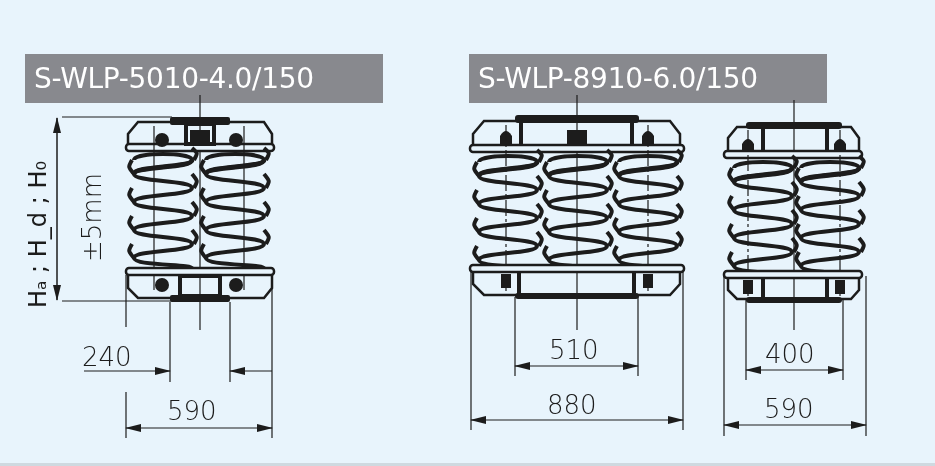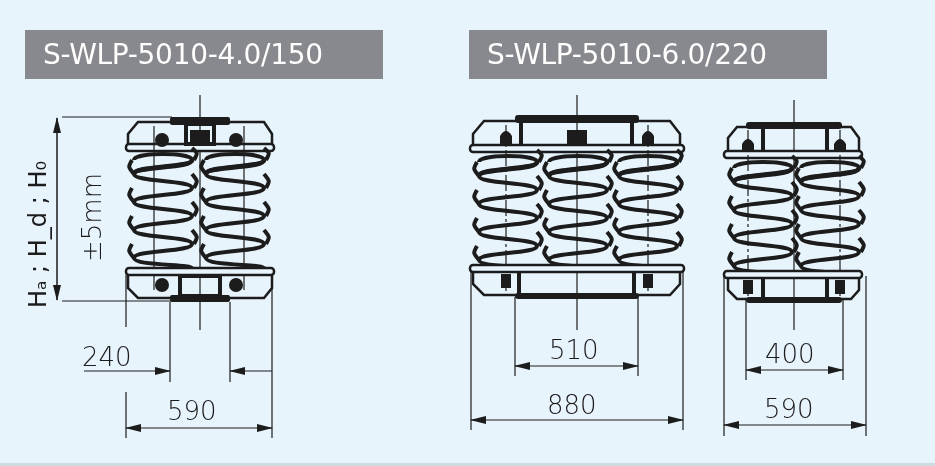--- a/index.html
+++ b/index.html
@@ -10,37 +10,38 @@
     position: relative;
   }
   .title-box {
     position: absolute;
     background: #88898e;
     color: #ffffff;
     font-family: "DejaVu Sans", sans-serif;
     font-size: 28px;
     line-height: 49px;
     height: 49px;
-    padding: 0 18px;
+    padding: 0 9px;
     box-sizing: border-box;
     white-space: nowrap;
     letter-spacing: -0.3px;
+    margin-top: 24px;
   }
   #title-left { left: 25px; top: 30px; width: 358px; }
   #title-right { left: 469px; top: 30px; width: 358px; }
   svg { position: absolute; left: 0; top: 0; }
   .dimtxt { font-family: "DejaVu Sans", sans-serif; font-size: 26px; fill: #1c1c1c; font-weight: 300; }
   .dimtxt-v { font-family: "DejaVu Sans", sans-serif; font-size: 24px; fill: #1c1c1c; }
   .bottom-bar { position: absolute; left: 0; top: 463px; width: 935px; height: 3px; background: #cfd9e0; }
 </style>
 </head>
 <body>
 
 <div class="title-box" id="title-left">S-WLP-5010-4.0/150</div>
-<div class="title-box" id="title-right">S-WLP-5010-6.0/220</div>
+<div class="title-box" id="title-right">S-WLP-8910-6.0/150</div>
 
 <svg width="935" height="466" viewBox="0 0 935 466">
   <defs>
     <marker id="arr" markerWidth="16" markerHeight="8" refX="15" refY="4" orient="auto" markerUnits="userSpaceOnUse">
       <path d="M0,0 L16,4 L0,8 Z" fill="#1c1c1c"></path>
     </marker>
     <marker id="arrS" markerWidth="16" markerHeight="8" refX="1" refY="4" orient="auto" markerUnits="userSpaceOnUse">
       <path d="M16,0 L0,4 L16,8 Z" fill="#1c1c1c"></path>
     </marker>
 

